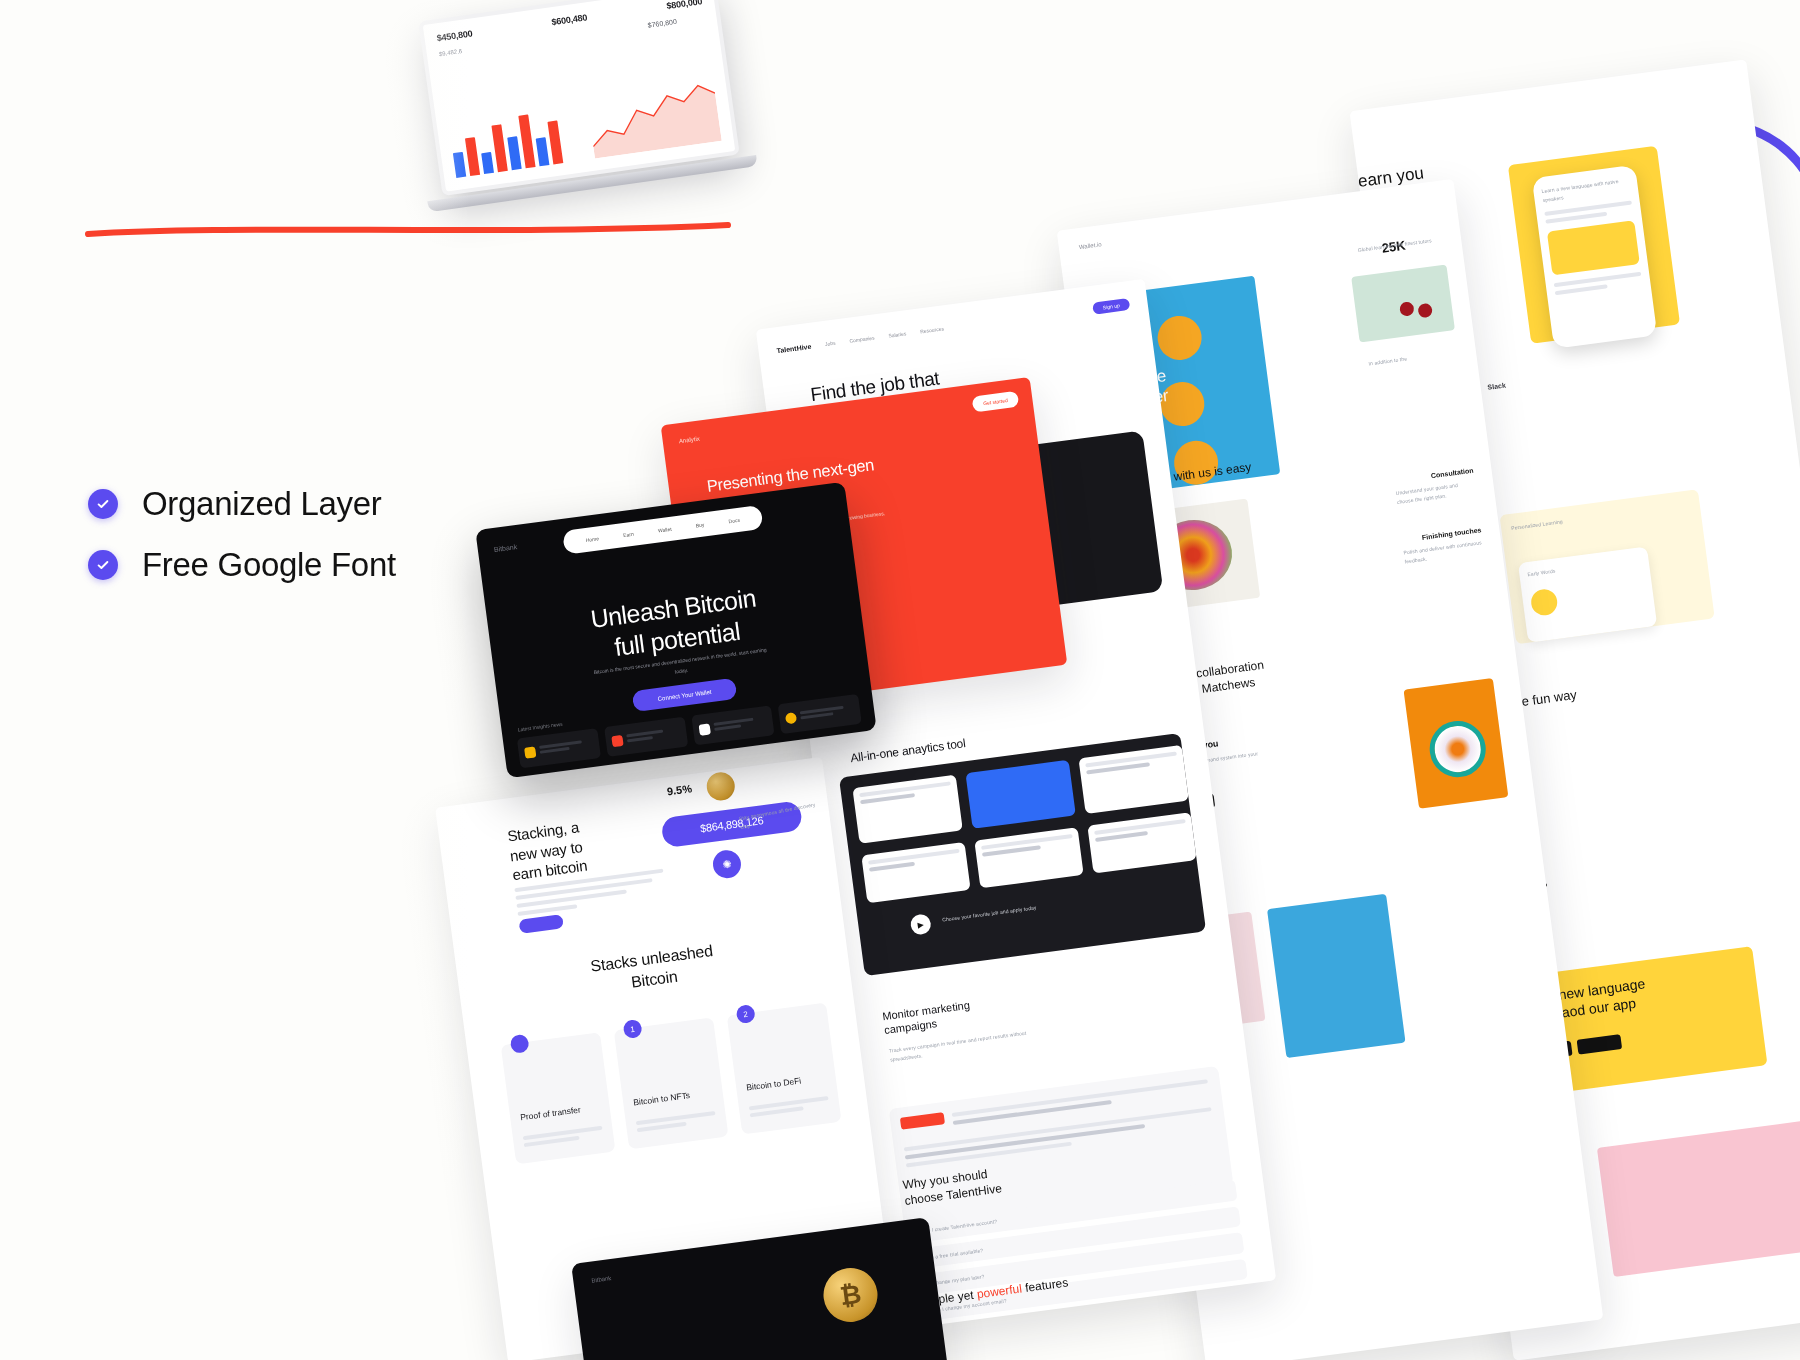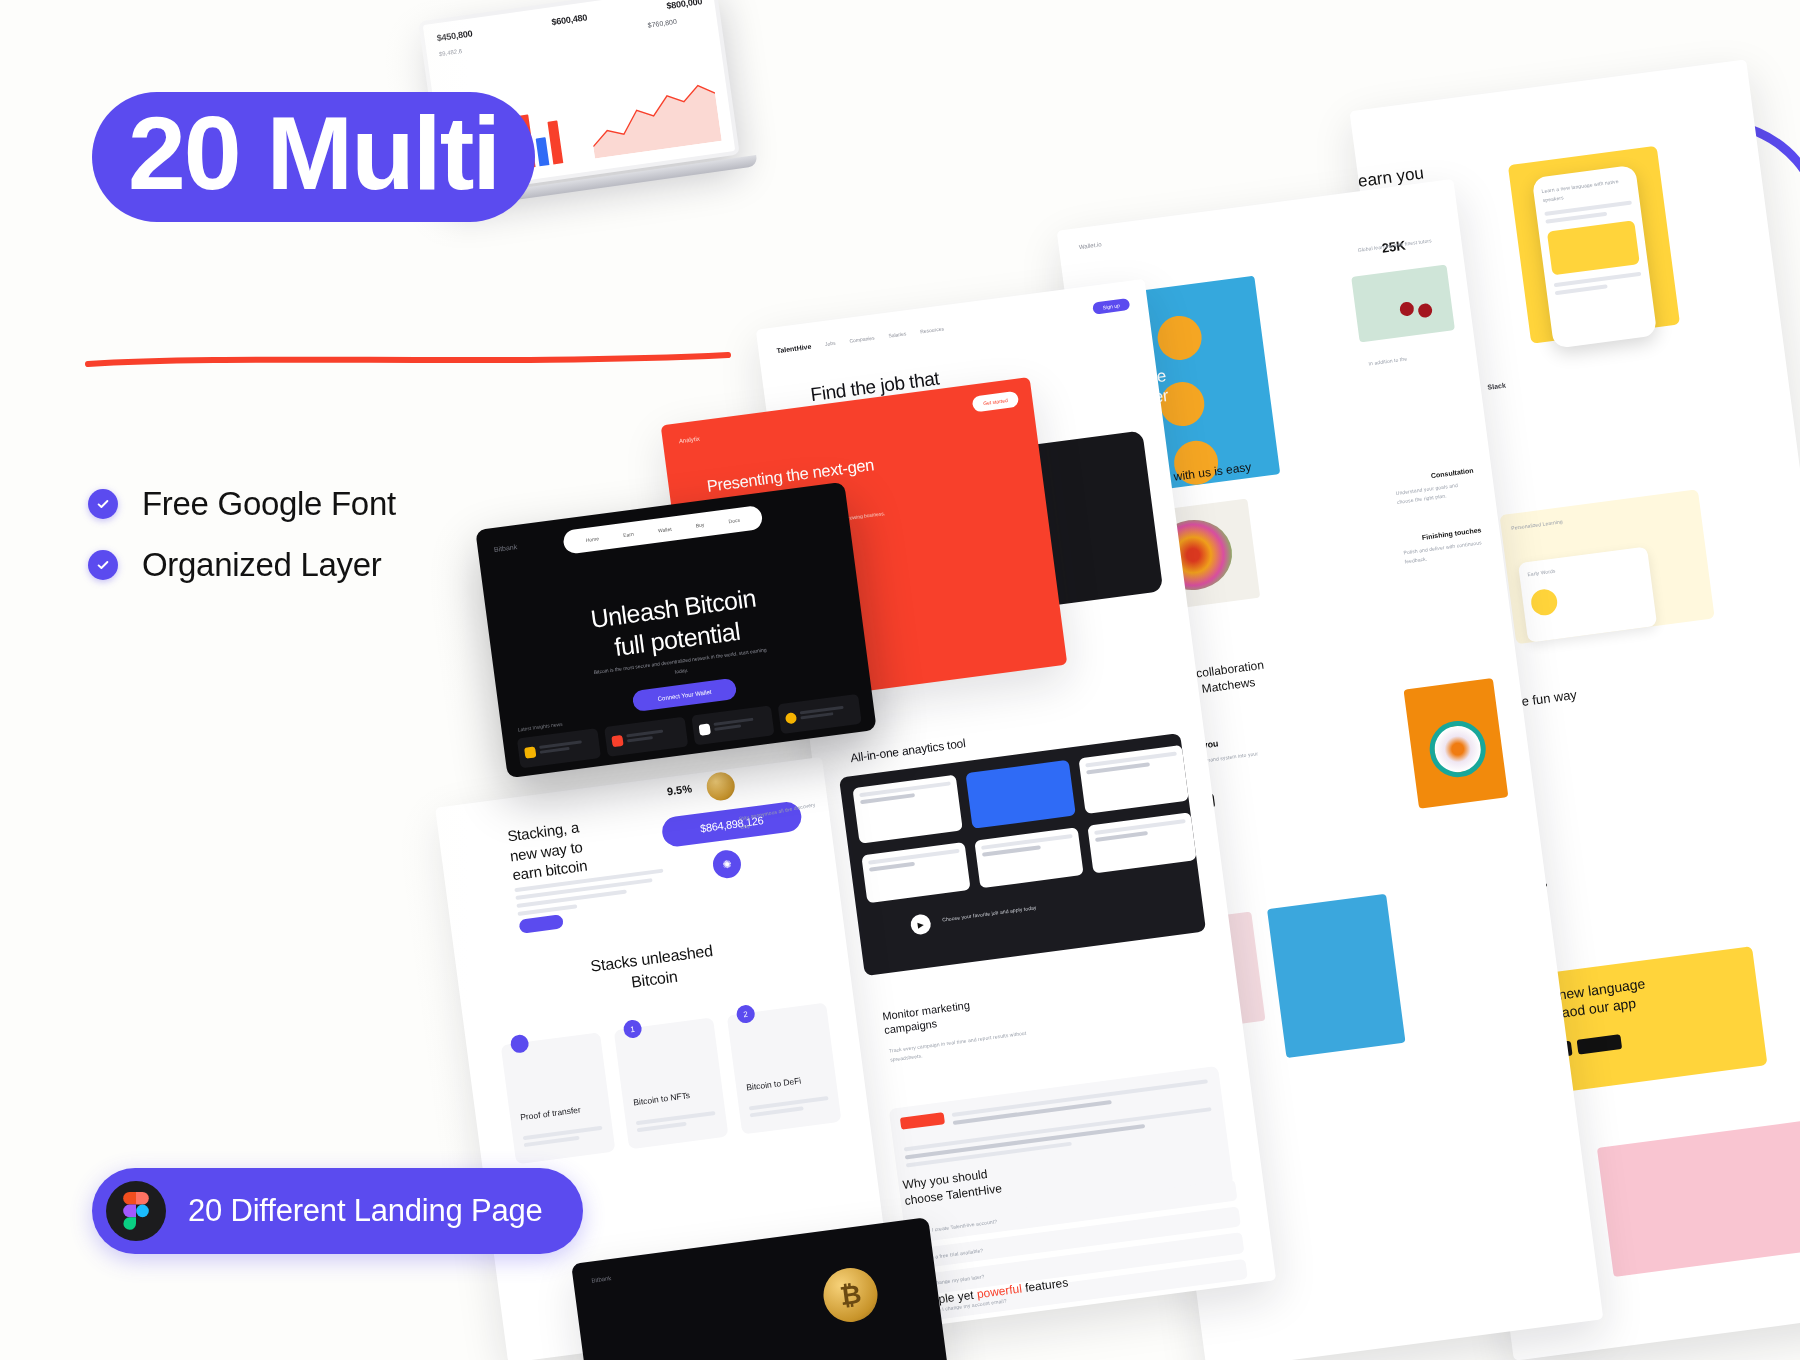--- a/index.html
+++ b/index.html
@@ -606,55 +606,42 @@
     </div>
 
   </div>
 
   <div class="left-mask"></div>
 
   <div class="left">
 
     <div class="headline">
       <div class="hl-row hl-row1">
-        <span class="pill">20 Multi</span>
       </div>
       <div class="hl-row hl-row2">
         <svg class="underline" viewBox="0 0 648 16" preserveAspectRatio="none">
           <path d="M4 12 C 150 2, 420 14, 644 3" fill="none" stroke="#F8402B" stroke-width="6" stroke-linecap="round"></path>
         </svg>
       </div>
     </div>
 
     <div class="features">
       <div class="feat">
         <span class="chk">
           <svg width="16" height="16" viewBox="0 0 16 16">
               <path d="M3.6 8.4 L6.4 11 L12.4 5" fill="none" stroke="#fff" stroke-width="1.9" stroke-linecap="round" stroke-linejoin="round"></path>
             </svg>
         </span>
-        <span class="feat-label">Free Google Font</span>
+        <span class="feat-label">Organized Layer</span>
       </div>
       <div class="feat">
         <span class="chk">
           <svg width="16" height="16" viewBox="0 0 16 16">
               <path d="M3.6 8.4 L6.4 11 L12.4 5" fill="none" stroke="#fff" stroke-width="1.9" stroke-linecap="round" stroke-linejoin="round"></path>
             </svg>
         </span>
-        <span class="feat-label">Organized Layer</span>
-      </div>
-    </div>
-
-    <div class="figma-badge">
-      <span class="figma-logo">
-        <svg width="26" height="38" viewBox="0 0 26 38">
-          <path d="M6.5 0 H13 V12.6 H6.5 A6.3 6.3 0 0 1 6.5 0 Z" fill="#F24E1E"></path>
-          <path d="M13 0 H19.5 A6.3 6.3 0 0 1 19.5 12.6 H13 Z" fill="#FF7262"></path>
-          <path d="M6.5 12.6 H13 V25.2 H6.5 A6.3 6.3 0 0 1 6.5 12.6 Z" fill="#A259FF"></path>
-          <circle cx="19.5" cy="18.9" r="6.3" fill="#1ABCFE"></circle>
-          <path d="M6.5 25.2 H13 V31.5 A6.3 6.3 0 1 1 6.5 25.2 Z" fill="#0ACF83"></path>
-        </svg>
-      </span>
-      <span class="figma-badge-label">20 Different Landing Page</span>
-    </div>
+        <span class="feat-label">Free Google Font</span>
+      </div>
+    </div>
+
 
   </div>
 </div>
 
 </body></html>

